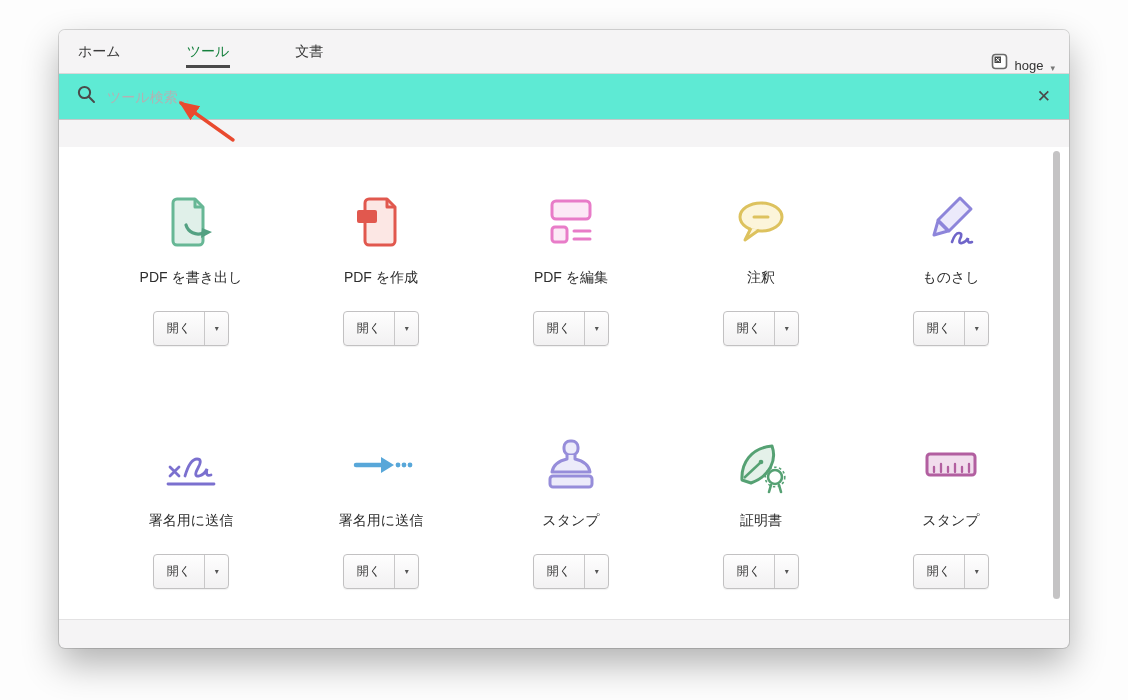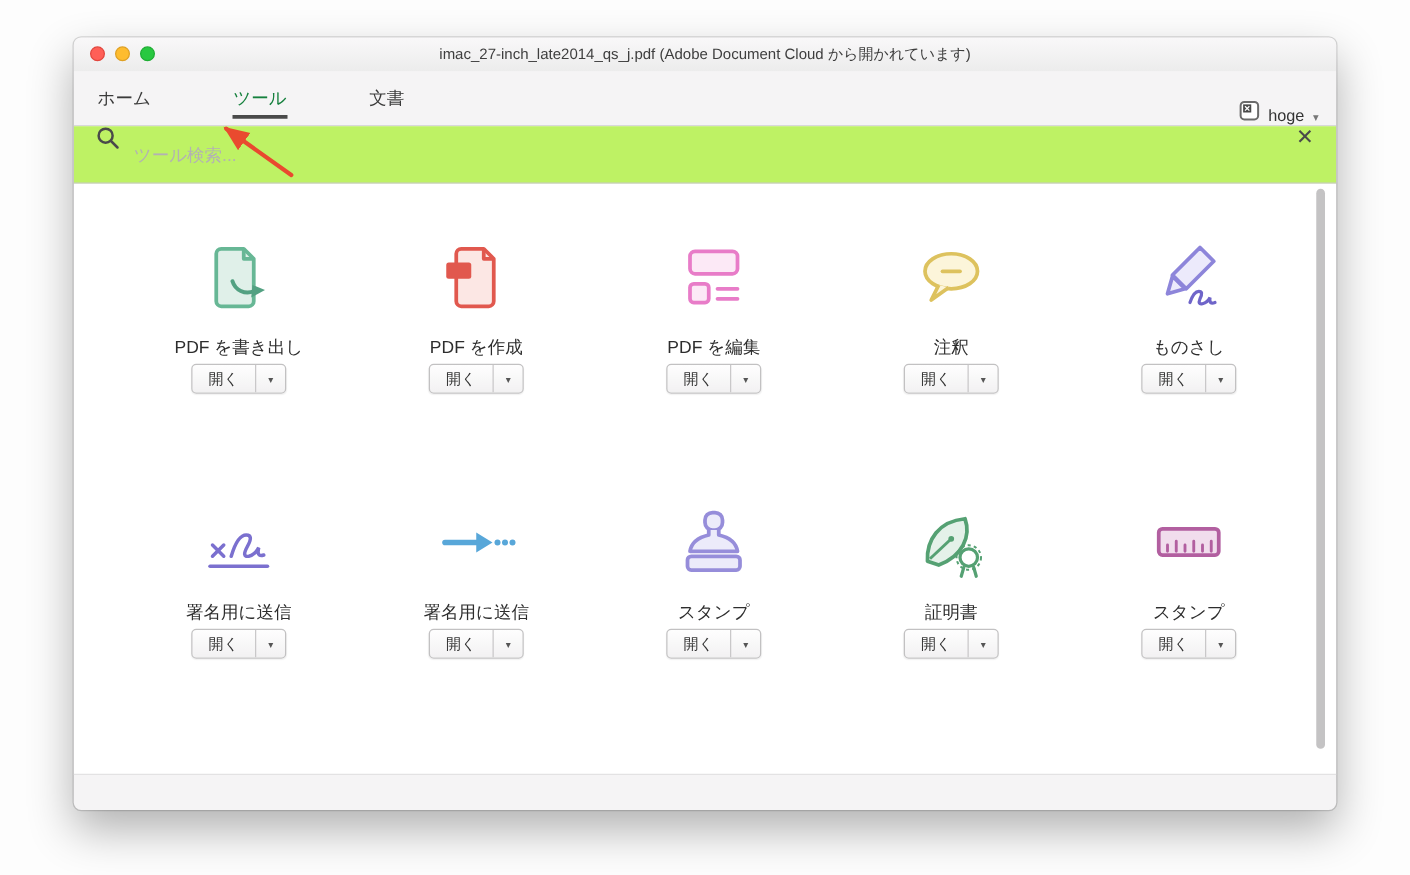--- a/index.html
+++ b/index.html
@@ -24,58 +24,50 @@
 
   .tabbar { position:relative; height:44px; display:flex; align-items:stretch; padding-left:8px;
             border-bottom:1px solid #d9d8d9; background:#f5f4f5;gap:44px; }
   .tab { position:relative; padding:0 11px; display:flex; align-items:center; font-size:14px; color:#3a3a3a; }
   .tab.active { color:#15803d; }
   .tab.active::after { content:""; position:absolute; left:10px; right:10px; bottom:5px; height:3px; background:#4a4a4a; }
   .account { position:absolute; right:14px; top:0; height:100%; display:flex; align-items:flex-end; gap:7px;
              font-size:13px; color:#333; }
   .account .caret { font-size:9px; color:#777; }
 
-  .searchrow { position:relative; height:46px; border-bottom:1px solid #c8c7c8; background:#bef264;
-               display:flex; padding:0 18px; gap:11px; }
+  .searchrow { position:relative; height:46px; border-bottom:1px solid #c8c7c8; background:#5eead4;
+               display:flex; align-items:center; padding:0 18px; gap:11px; }
   .searchrow input { flex:1; border:none; outline:none; background:transparent; font-size:14px; color:#333; }
   .searchrow input::placeholder { color:#b3b2b3; }
   .close-x { font-size:17px; color:#4a4a4a; line-height:1; }
 
   .content { position:absolute; top:117px; left:0; right:0; bottom:28px; background:#ffffff;
              border-bottom:1px solid #e3e2e3;padding-left:15px; }
   .scrollbar { position:absolute; top:4px; right:9px; bottom:6px; width:7px; }
   .scroll-thumb { width:7px; height:97%; background:#c4c3c4; border-radius:4px; }
 
   .grid { padding:34px 0 0 22px; display:grid; grid-template-columns:repeat(5,190px); row-gap:78px; }
   .card { display:flex; flex-direction:column; align-items:center; }
   .iconbox { height:82px; display:flex; align-items:center; justify-content:center; }
   .tool-label { font-size:14px; color:#2d2d2d; margin-top:6px; white-space:nowrap; }
-  .opengroup { margin-top:4px; display:inline-flex; border:1px solid #c2c1c2; border-radius:4px;
-               background:linear-gradient(#fefefe,#f2f1f2); height:24px; overflow:hidden;
+  .opengroup { margin-top:24px; display:inline-flex; border:1px solid #c2c1c2; border-radius:4px;
+               background:linear-gradient(#fefefe,#f2f1f2); height:35px; overflow:hidden;
                box-shadow:0 1px 1px rgba(0,0,0,.06); }
   .openbtn { border:none; background:transparent; font-size:12px; color:#333; padding:0 13px;
              font-family:inherit; line-height:23px; }
   .opendd { border:none; border-left:1px solid #c9c8c9; background:transparent; width:24px;
             font-size:8px; color:#555; }
 
   .anno-svg { position:absolute; left:0; top:0; width:1128px; height:700px; pointer-events:none; z-index:60; }
 </style>
 </head>
 <body>
 
 <div class="window">
 
-  <div class="titlebar">
-    <div class="lights">
-      <span class="light close"></span>
-      <span class="light min"></span>
-      <span class="light zoom"></span>
-    </div>
-    <div class="title">imac_27-inch_late2014_qs_j.pdf (Adobe Document Cloud から開かれています)</div>
-  </div>
 
   <div class="tabbar">
     <div class="tab">
       <span>ホーム</span>
     </div>
     <div class="tab active">
       <span>ツール</span>
     </div>
     <div class="tab">
       <span>文書</span>

